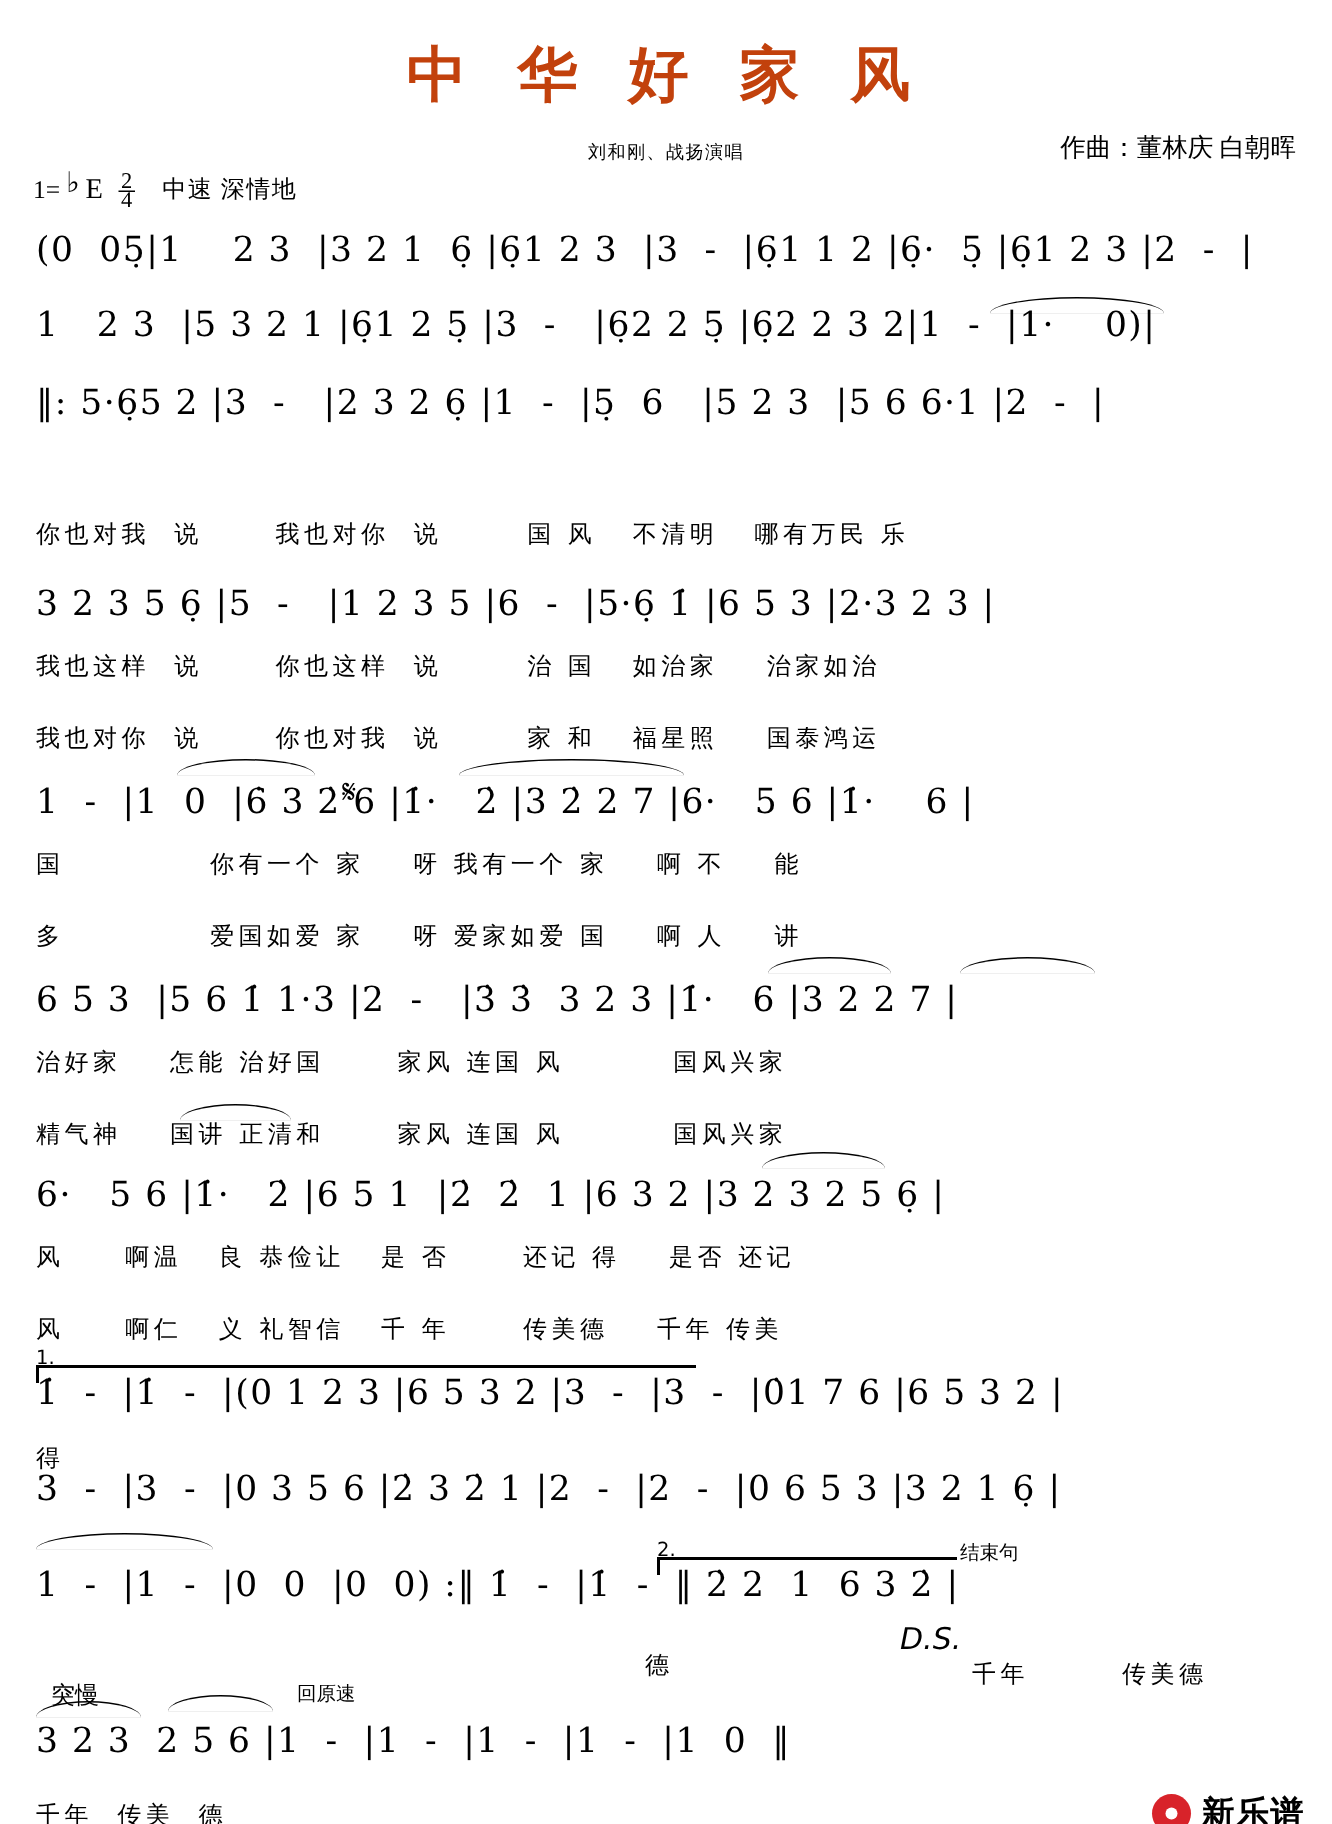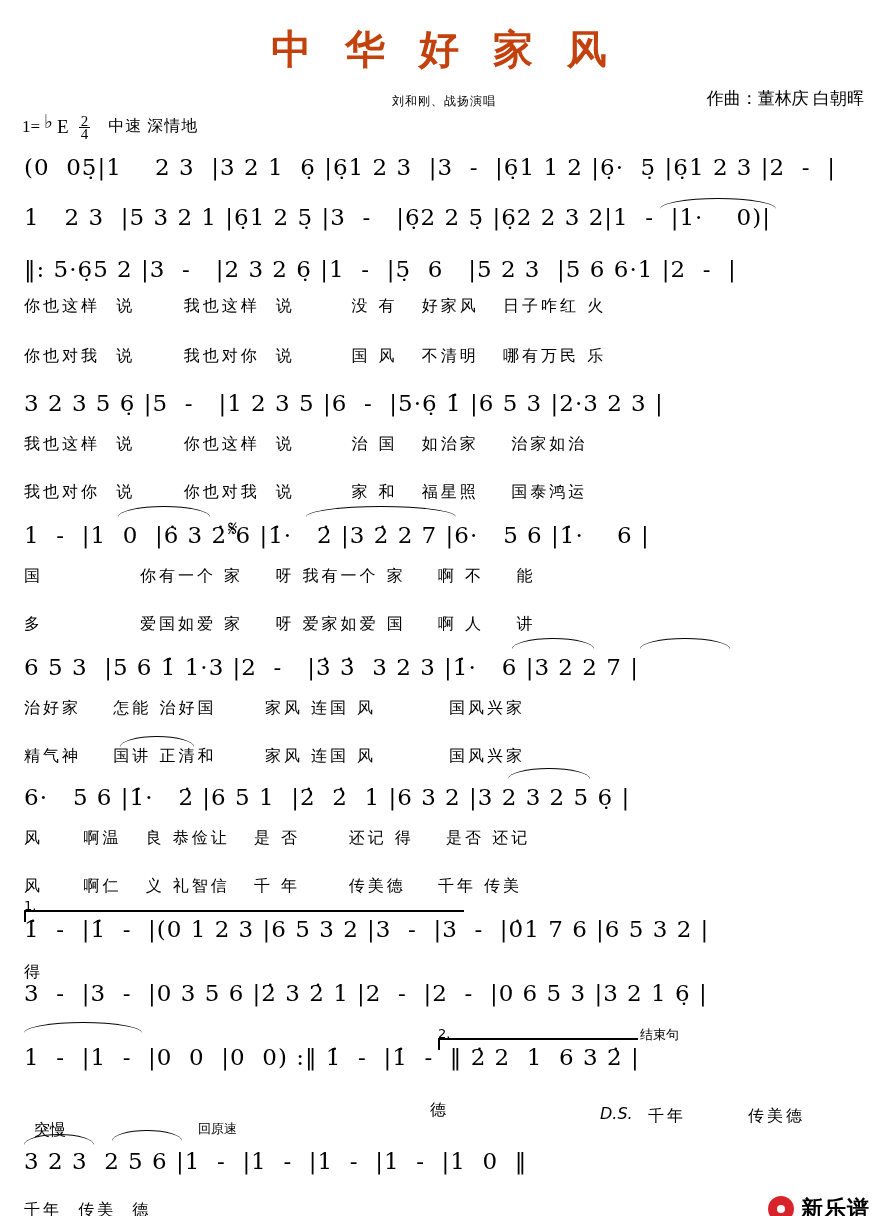--- a/index.html
+++ b/index.html
@@ -134,21 +134,20 @@
       <span class="den">4</span>
     </span>
     <span class="tempo">中速 深情地</span>
   </div>
 
   <div class="staff" style="top:132px;letter-spacing:1px;">(0  05̣|1    2 3  |3 2 1  6̣ |6̣1 2 3  |3  -  |6̣1 1 2 |6̣·  5̣ |6̣1 2 3 |2  -  |</div>
 
   <div class="staff" style="top:182px;letter-spacing:1px;">1   2 3  |5 3 2 1 |6̣1 2 5̣ |3  -   |6̣2 2 5̣ |6̣2 2 3 2|1  -  |1·    0)|</div>
 
   <div class="staff" style="top:234px;letter-spacing:1px;">‖: 5·6̣5 2 |3  -   |2 3 2 6̣ |1  -  |5̣  6   |5 2 3  |5 6 6·1 |2  -  |</div>
-  <div class="lyr" style="top:274px;letter-spacing:3px;">你也这样  说      我也这样  说       没 有   好家风   日子咋红 火</div>
   <div class="lyr" style="top:324px;letter-spacing:3px;">你也对我  说      我也对你  说       国 风   不清明   哪有万民 乐</div>
 
   <div class="staff" style="top:368px;letter-spacing:1px;">3 2 3 5 6̣ |5  -   |1 2 3 5 |6  -  |5·6̣ 1̇ |6 5 3 |2·3 2 3 |</div>
   <div class="lyr" style="top:412px;letter-spacing:3px;">我也这样  说      你也这样  说       治 国   如治家    治家如治</div>
   <div class="lyr" style="top:460px;letter-spacing:3px;">我也对你  说      你也对我  说       家 和   福星照    国泰鸿运</div>
 
   <div class="staff" style="top:500px;letter-spacing:1px;">1  -  |1  0  |6̇ 3 2̇ 6 |1̇·   2̇ |3 2̇ 2 7 |6·   5 6 |1̇·    6 |</div>
   <div class="mark" style="left:228px;top:494px;font-size:22px;">𝄋</div>
   <div class="lyr" style="top:544px;letter-spacing:3px;">国            你有一个 家    呀 我有一个 家    啊 不    能</div>
   <div class="lyr" style="top:592px;letter-spacing:3px;">多            爱国如爱 家    呀 爱家如爱 国    啊 人    讲</div>
@@ -168,21 +167,21 @@
 
   <div class="staff" style="top:958px;letter-spacing:1px;">3  -  |3  -  |0 3 5 6 |2̇ 3 2̇ 1 |2  -  |2  -  |0 6 5 3 |3 2 1 6̣ |</div>
   <div class="lyr" style="top:940px;letter-spacing:3px;">得</div>
 
   <div class="mark" style="left:438px;top:1004px;font-size:13px;">2.</div>
   <div class="barline" style="left:438px;top:1016px;width:200px;height:1.6px;"></div>
   <div class="barline" style="left:438px;top:1016px;width:1.6px;height:12px;"></div>
   <div class="mark" style="left:640px;top:1004px;font-size:13px;">结束句</div>
   <div class="staff" style="top:1022px;letter-spacing:1px;">1  -  |1  -  |0  0  |0  0) :‖ 1̇  -  |1̇  -  ‖ 2̇ 2  1  6 3 2̇ |</div>
   <div class="lyr" style="top:1078px;left:430px;letter-spacing:3px;">德</div>
-  <div class="mark" style="left:600px;top:1082px;font-size:16px;font-style:italic;">D.S.</div>
+  <div class="mark" style="left:600px;top:1058px;font-size:20px;font-style:italic;">D.S.</div>
   <div class="lyr" style="left:648px;top:1084px;letter-spacing:3px;">千年</div>
   <div class="lyr" style="left:748px;top:1084px;letter-spacing:3px;">传美德</div>
 
   <div class="mark" style="left:34px;top:1098px;font-size:16px;">突慢</div>
   <div class="mark" style="left:198px;top:1098px;font-size:13px;">回原速</div>
   <div class="staff" style="top:1126px;letter-spacing:1px;">3 2 3  2 5 6 |1  -  |1  -  |1  -  |1  -  |1  0  ‖</div>
   <div class="lyr" style="top:1178px;letter-spacing:3px;">千年  传美  德</div>
 
   <div class="arc" style="left:660px;top:176px;width:116px;"></div>
   <div class="arc" style="left:118px;top:484px;width:92px;"></div>

